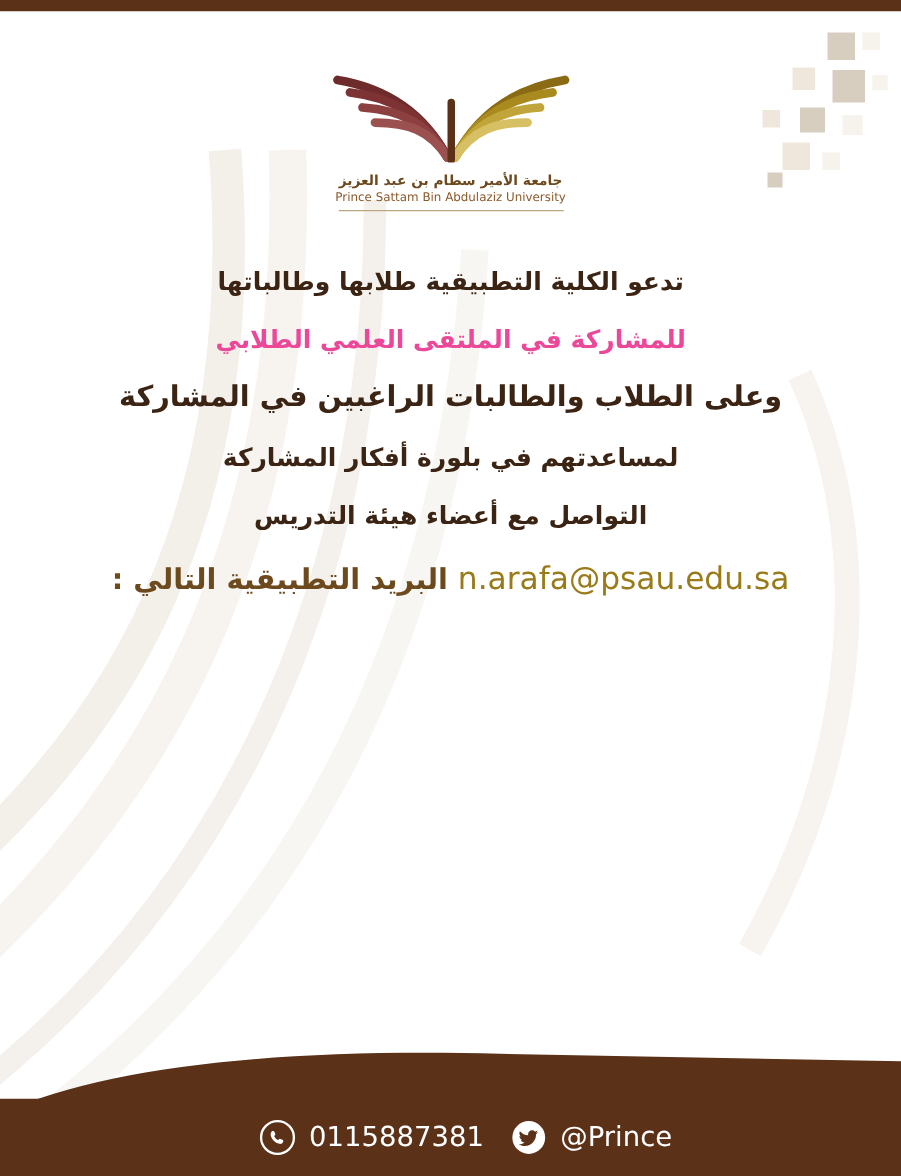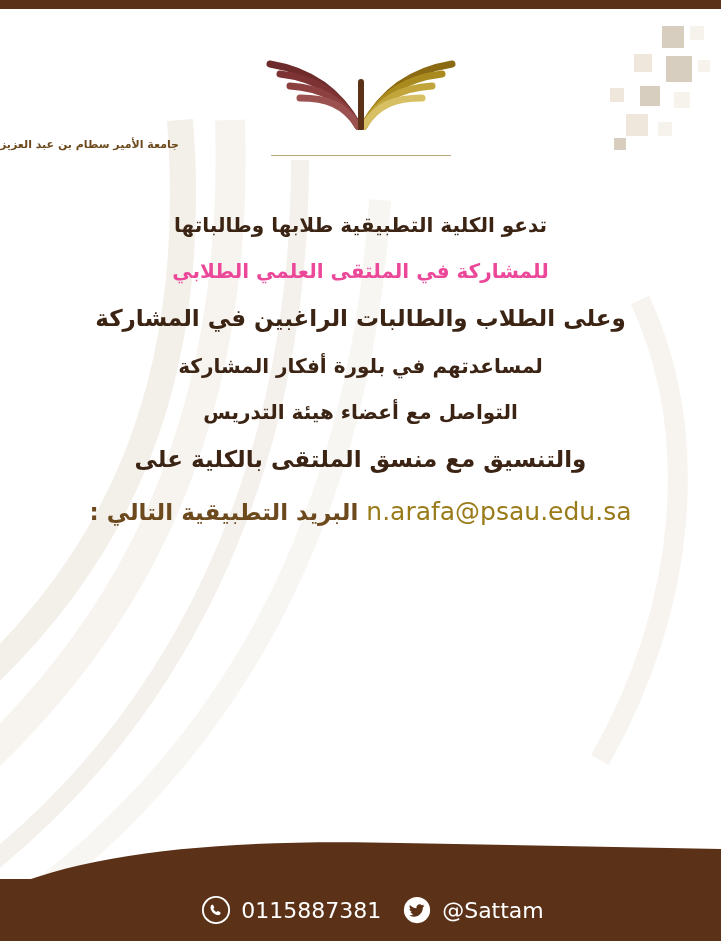--- a/index.html
+++ b/index.html
@@ -50,21 +50,21 @@
   }
   .sq.dark { background: #d8cec0; }
   .sq.light { background: #f6f2ec; }
 
   
   .logo-block {
     position: absolute;
     top: 48px;
     left: 0;
     width: 721px;
-    text-align: left;
+    text-align: center;
   }
   .logo-mark {
     width: 210px;
     height: 82px;
     margin: 0 auto;
     position: relative;
   }
   .logo-text-ar {
     margin-top: 8px;
     font-size: 11px;
@@ -228,30 +228,30 @@
           <path d="M102 78 C 82 40, 50 22, 14 16" stroke="#6e2b2b" stroke-width="7"></path>
           <path d="M102 78 C 84 44, 58 30, 24 26" stroke="#7d3333" stroke-width="7"></path>
           <path d="M102 78 C 86 50, 64 40, 34 38" stroke="#8d4040" stroke-width="7"></path>
           <path d="M102 78 C 88 56, 70 50, 44 50" stroke="#9c5151" stroke-width="7"></path>
 
           <path d="M105 34 L105 80" stroke="#5b3118" stroke-width="6"></path>
         </g>
       </svg>
     </div>
     <div class="logo-text-ar">جامعة الأمير سطام بن عبد العزيز</div>
+    <div class="logo-text-en">Prince Sattam Bin Abdulaziz University</div>
     <div class="logo-rule"></div>
   </div>
 
   <div class="content">
     <p class="line">تدعو الكلية التطبيقية طلابها وطالباتها</p>
     <p class="line gold">للمشاركة في الملتقى العلمي الطلابي</p>
     <p class="line tight">وعلى الطلاب والطالبات الراغبين في المشاركة</p>
     <p class="line">لمساعدتهم في بلورة أفكار المشاركة</p>
     <p class="line">التواصل مع أعضاء هيئة التدريس</p>
-    <p class="line tight">والتنسيق مع منسق الملتقى بالكلية على</p>
     <p class="email-line">
       <span class="email-addr">n.arafa@psau.edu.sa</span>
       <span>البريد التطبيقية التالي :</span>
     </p>
   </div>
 
   <div class="bottom-wrap">
     <svg class="bottom-curve" viewBox="0 0 721 120" preserveAspectRatio="none">
       <path d="M0 120 L0 70 C 90 30, 230 18, 400 22 L721 28 L721 120 Z" fill="#5b3118"></path>
       <path d="M0 120 L0 96 C 60 74, 150 62, 250 64 L721 72 L721 120 Z" fill="#4a2612" opacity="0.35"></path>
@@ -267,18 +267,18 @@
         </span>
         <span>0115887381</span>
       </div>
       <div class="contact">
         <span class="ico">
           <svg viewBox="0 0 32 32" width="30" height="30">
             <circle cx="16" cy="16" r="14" fill="#ffffff"></circle>
             <path d="M24 11.4 c-0.6 0.3 -1.3 0.5 -2 0.6 c0.7 -0.4 1.2 -1.1 1.5 -1.9 c-0.7 0.4 -1.4 0.7 -2.2 0.9 c-0.6 -0.7 -1.5 -1.1 -2.5 -1.1 c-1.9 0 -3.4 1.5 -3.4 3.4 c0 0.3 0 0.5 0.1 0.8 c-2.8 -0.1 -5.3 -1.5 -7 -3.5 c-0.3 0.5 -0.5 1.1 -0.5 1.7 c0 1.2 0.6 2.2 1.5 2.8 c-0.6 0 -1.1 -0.2 -1.5 -0.4 v0 c0 1.6 1.2 3 2.7 3.3 c-0.3 0.1 -0.6 0.1 -0.9 0.1 c-0.2 0 -0.4 0 -0.6 -0.1 c0.4 1.3 1.7 2.3 3.2 2.3 c-1.2 0.9 -2.6 1.5 -4.2 1.5 c-0.3 0 -0.5 0 -0.8 -0.1 c1.5 1 3.3 1.5 5.2 1.5 c6.2 0 9.6 -5.2 9.6 -9.6 v-0.4 c0.7 -0.5 1.3 -1.1 1.8 -1.8 z" fill="#5b3118"></path>
           </svg>
         </span>
-        <span>@Sattam</span>
+        <span>@Prince</span>
       </div>
     </div>
   </div>
 
 </div>
 
 </body></html>

